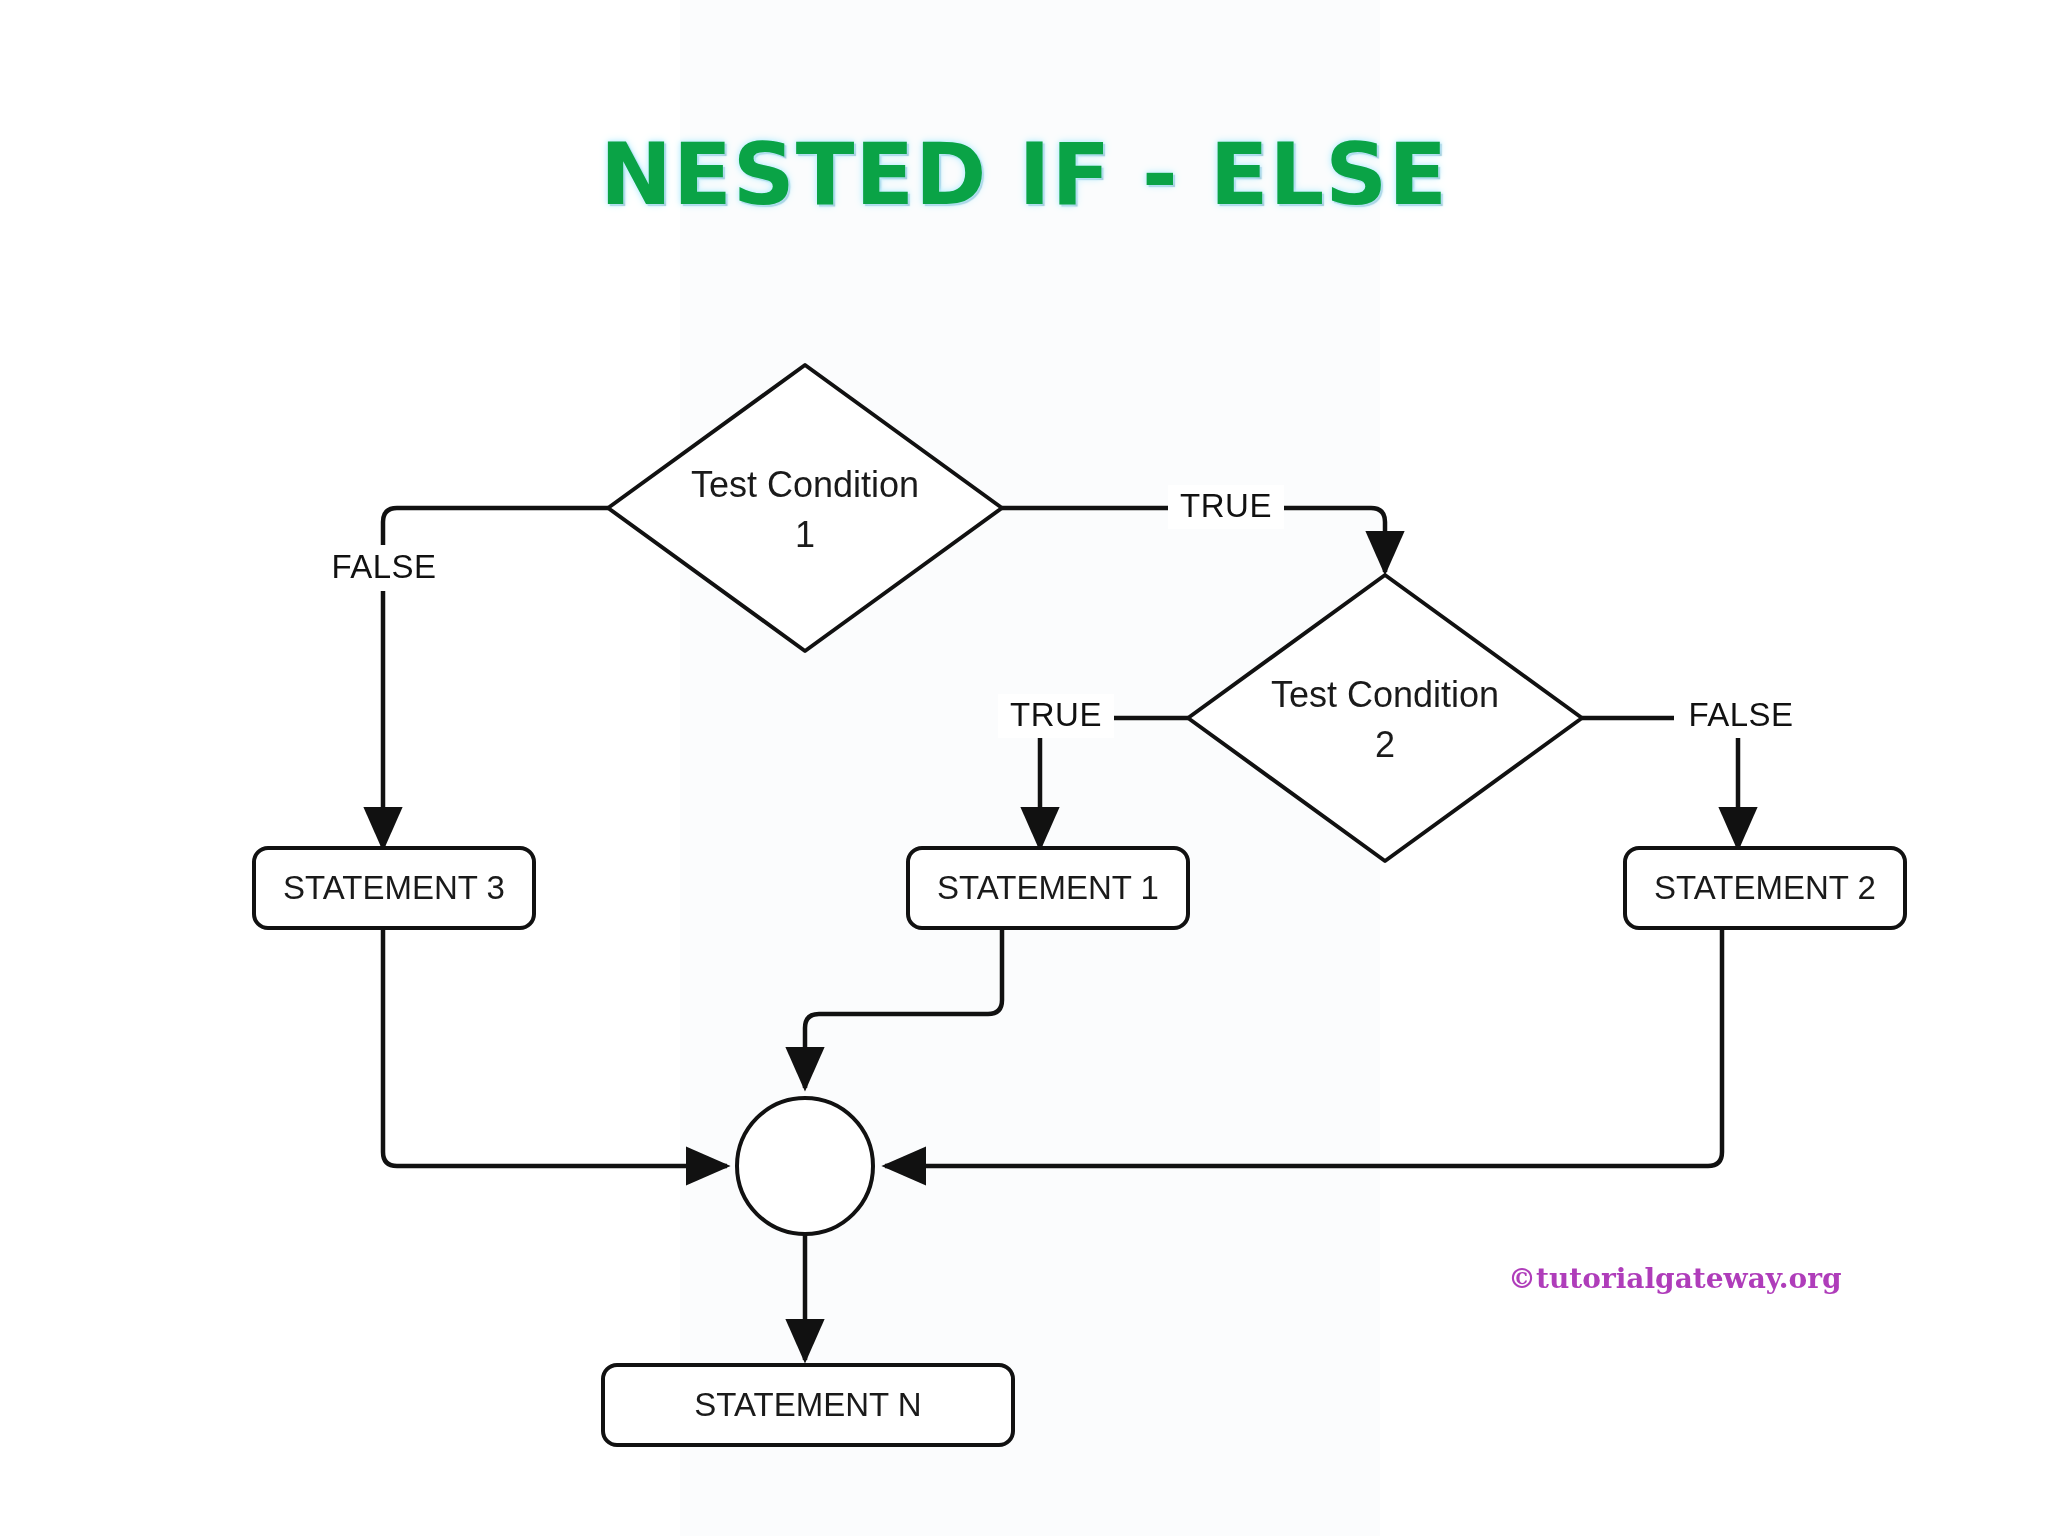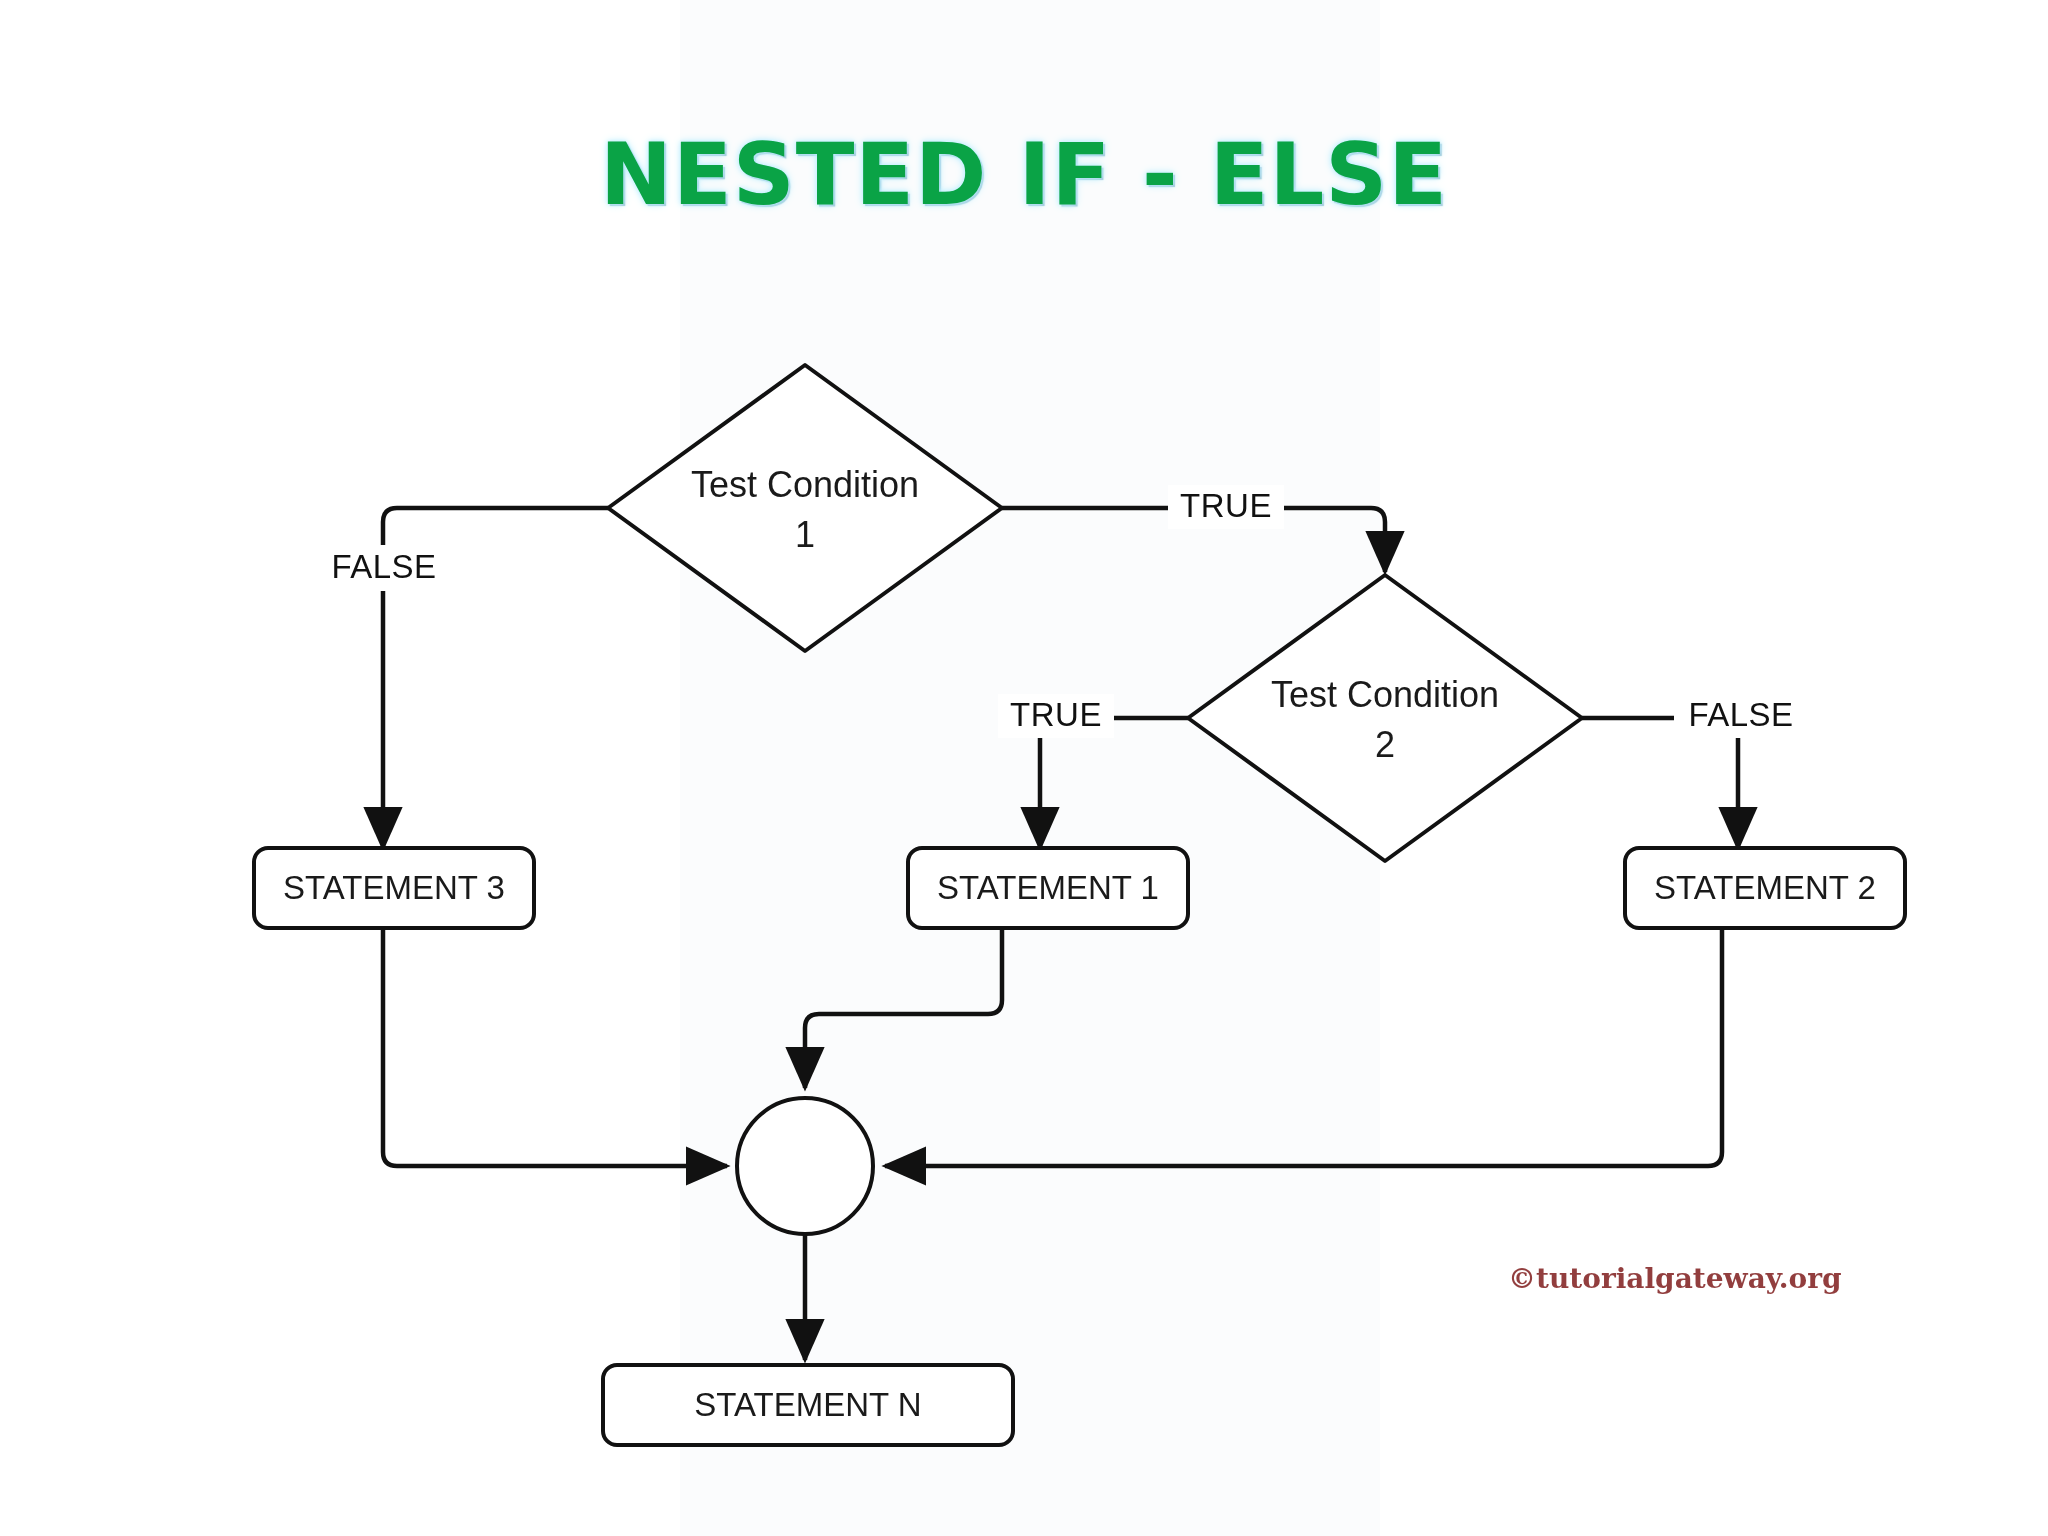--- a/index.html
+++ b/index.html
@@ -90,21 +90,21 @@
   .edge-label-bg {
     fill: #ffffff;
   }
   #watermark {
     position: absolute;
     left: 1508px;
     top: 1262px;
     font-family: "DejaVu Serif", serif;
     font-weight: bold;
     font-size: 28px;
-    color: #7f1d1d;
+    color: #a21caf;
     opacity: 0.85;
     white-space: nowrap;
   }
 </style>
 </head>
 <body>
 
 <div id="page">
 
   <div class="bg-band"></div>

